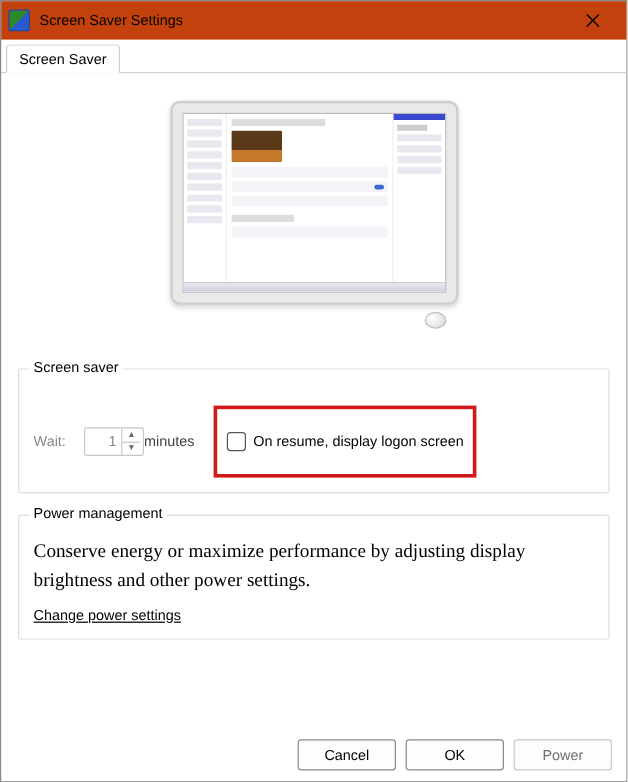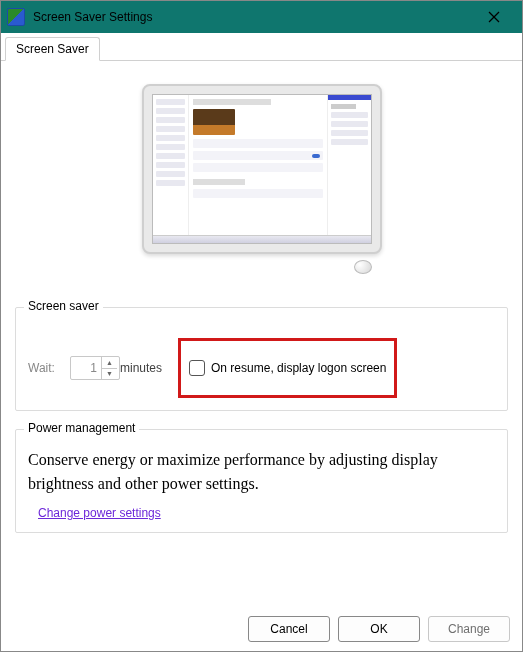--- a/index.html
+++ b/index.html
@@ -19,21 +19,21 @@
     border: 1px solid #888;
     background: #fff;
     display: flex;
     flex-direction: column;
   }
   .titlebar {
     height: 32px;
     display: flex;
     align-items: center;
     padding: 0 8px 0 6px;
-    background: #0f766e;
+    background: #c2410c;
   }
   .titlebar .app-icon {
     width: 18px; height: 18px;
     margin-right: 8px;
     background: linear-gradient(135deg,#2a8a2a 0 50%,#2a5ad0 50% 100%);
     border: 1px solid #1c4aa8;
     border-radius: 2px;
     position: relative;
   }
   .titlebar .title { flex: 1; font-size: 12px; }
@@ -189,21 +189,21 @@
   .minutes-lbl{color:#404040;margin-right:16px;}
   .resume-box {
     border: 3px solid #d11919;
     padding: 19px 8px;
     display: flex; align-items: center; gap: 6px;
   }
   .chk {
     width: 16px; height:16px; border:1px solid #555; border-radius:3px; background:#fff;
   }
   .pm-text { font-size: 16px; line-height: 1.5; margin: 2px 0 10px 0; font-family: Liberation Serif, serif;}
-  .link { color:#6d28d9; text-decoration: underline; cursor: default; margin-left: 10px;}
+  .link { color:#000000; text-decoration: underline; cursor: default;}
   .footer {
     height: 44px;
     display: flex;
     align-items: center;
     justify-content: flex-end;
     gap: 8px;
     padding: 0 12px;
     border-top: 0px solid #e5e5e5;
   }
   .footer .btn { min-width: 82px; }
@@ -302,16 +302,16 @@
       <div class="group-label">Power management</div>
       <div class="pm-text">Conserve energy or maximize performance by adjusting display brightness and other power settings.</div>
       <span class="link">Change power settings</span>
     </div>
 
   </div>
 
   <div class="footer">
     <div class="btn enabled">Cancel</div>
     <div class="btn enabled">OK</div>
-    <div class="btn">Change</div>
+    <div class="btn">Power</div>
   </div>
 
 </div>
 
 </body></html>

